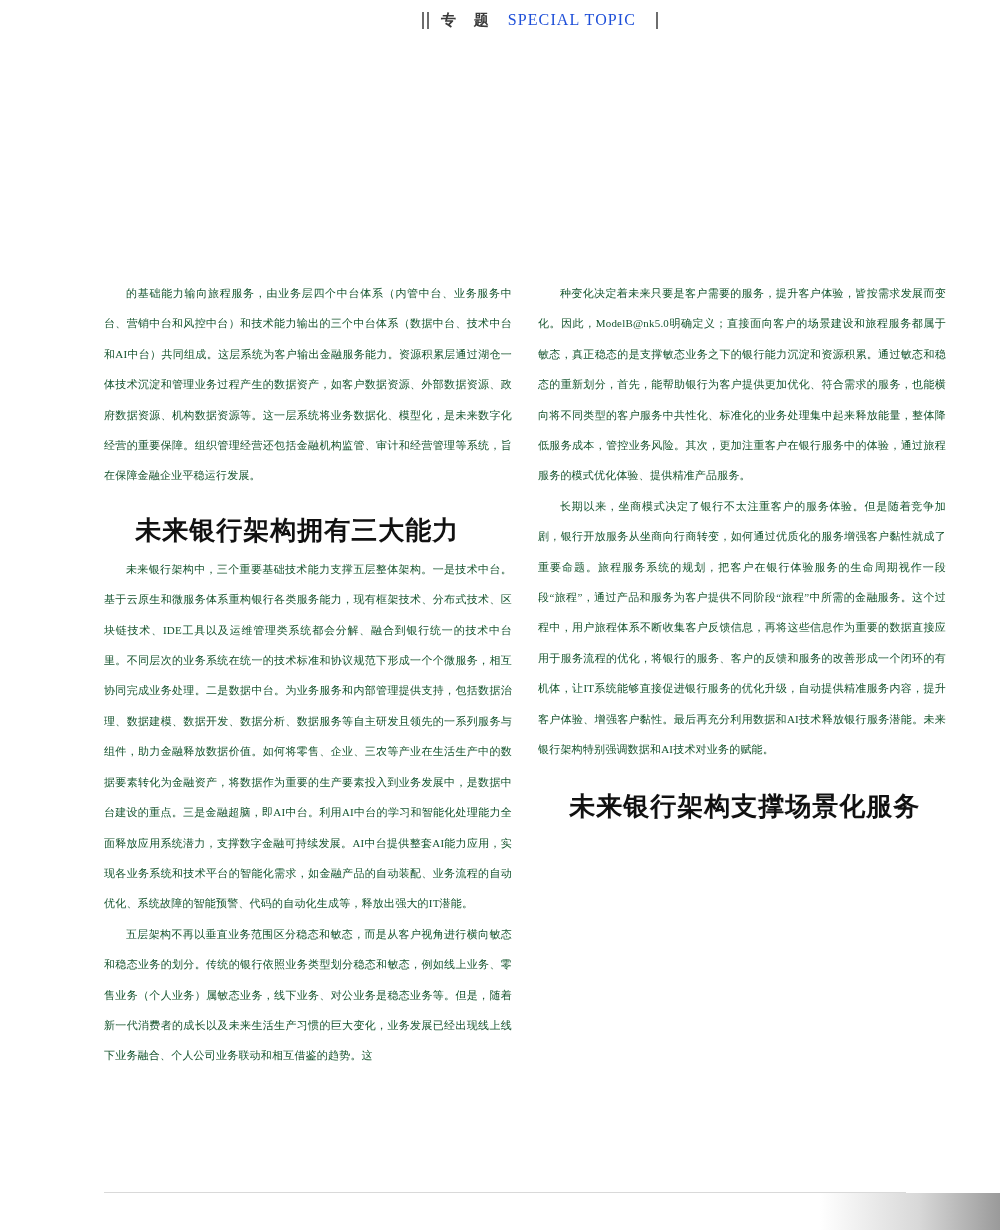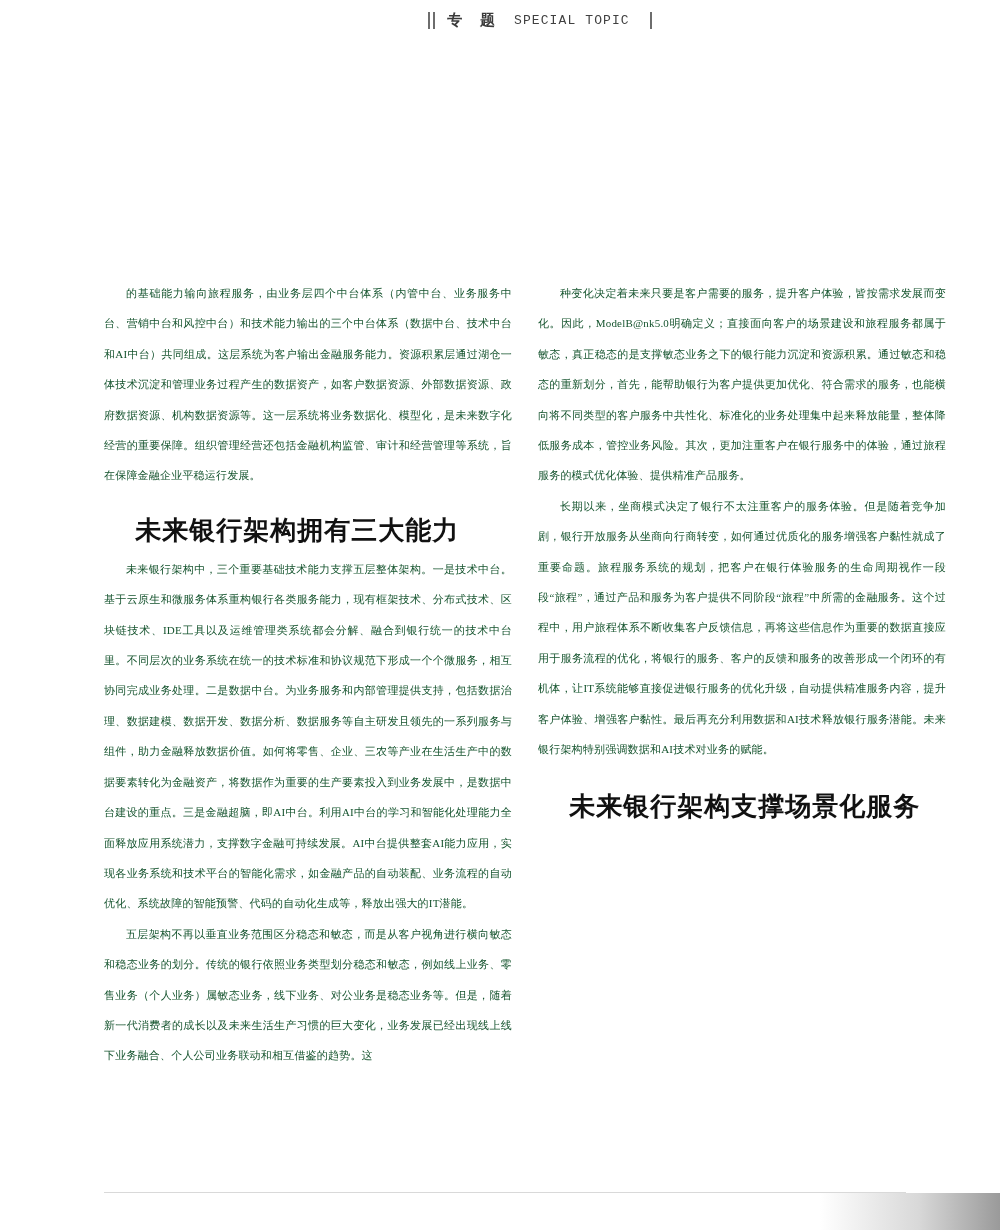--- a/index.html
+++ b/index.html
@@ -41,24 +41,24 @@
     background: #6d6d6d;
   }
   .hdr-cn {
     font-family: "Liberation Serif", "DejaVu Serif", serif;
     font-size: 15px;
     letter-spacing: 7px;
     color: #3a3a3a;
     font-weight: 600;
   }
   .hdr-en {
-    font-family: Liberation Mono, monospace;
-    font-size: 13px;
+    font-family: Liberation Serif, serif;
+    font-size: 16px;
     letter-spacing: 1.1px;
-    color: #404040;
+    color: #1d4ed8;
   }
   .hdr-rule {
     display: block;
     width: 2px;
     height: 17px;
     background: #6d6d6d;
     margin-left: 8px;
   }
 
   

